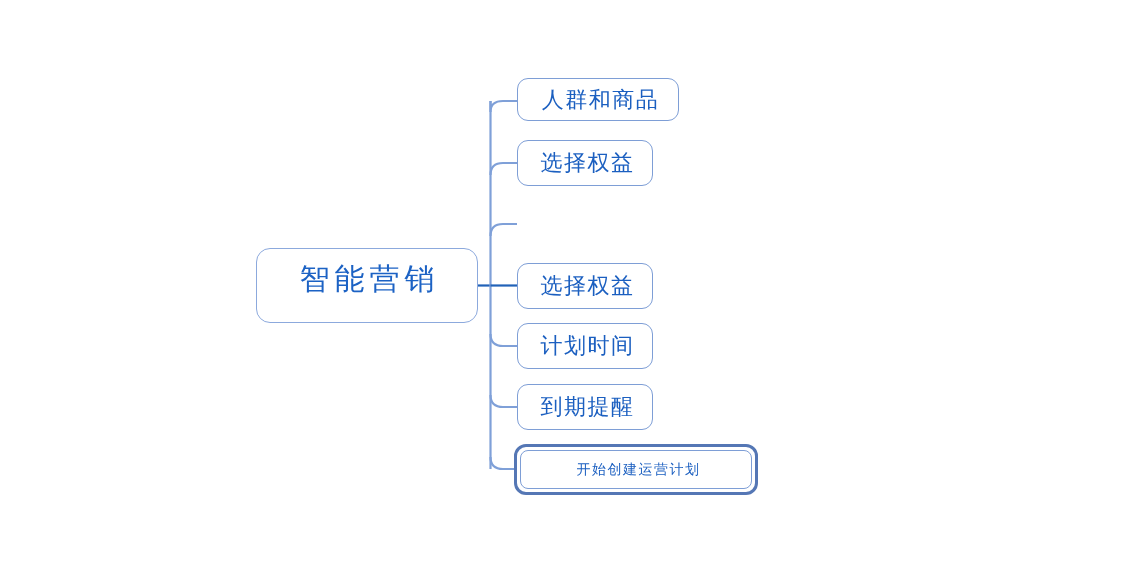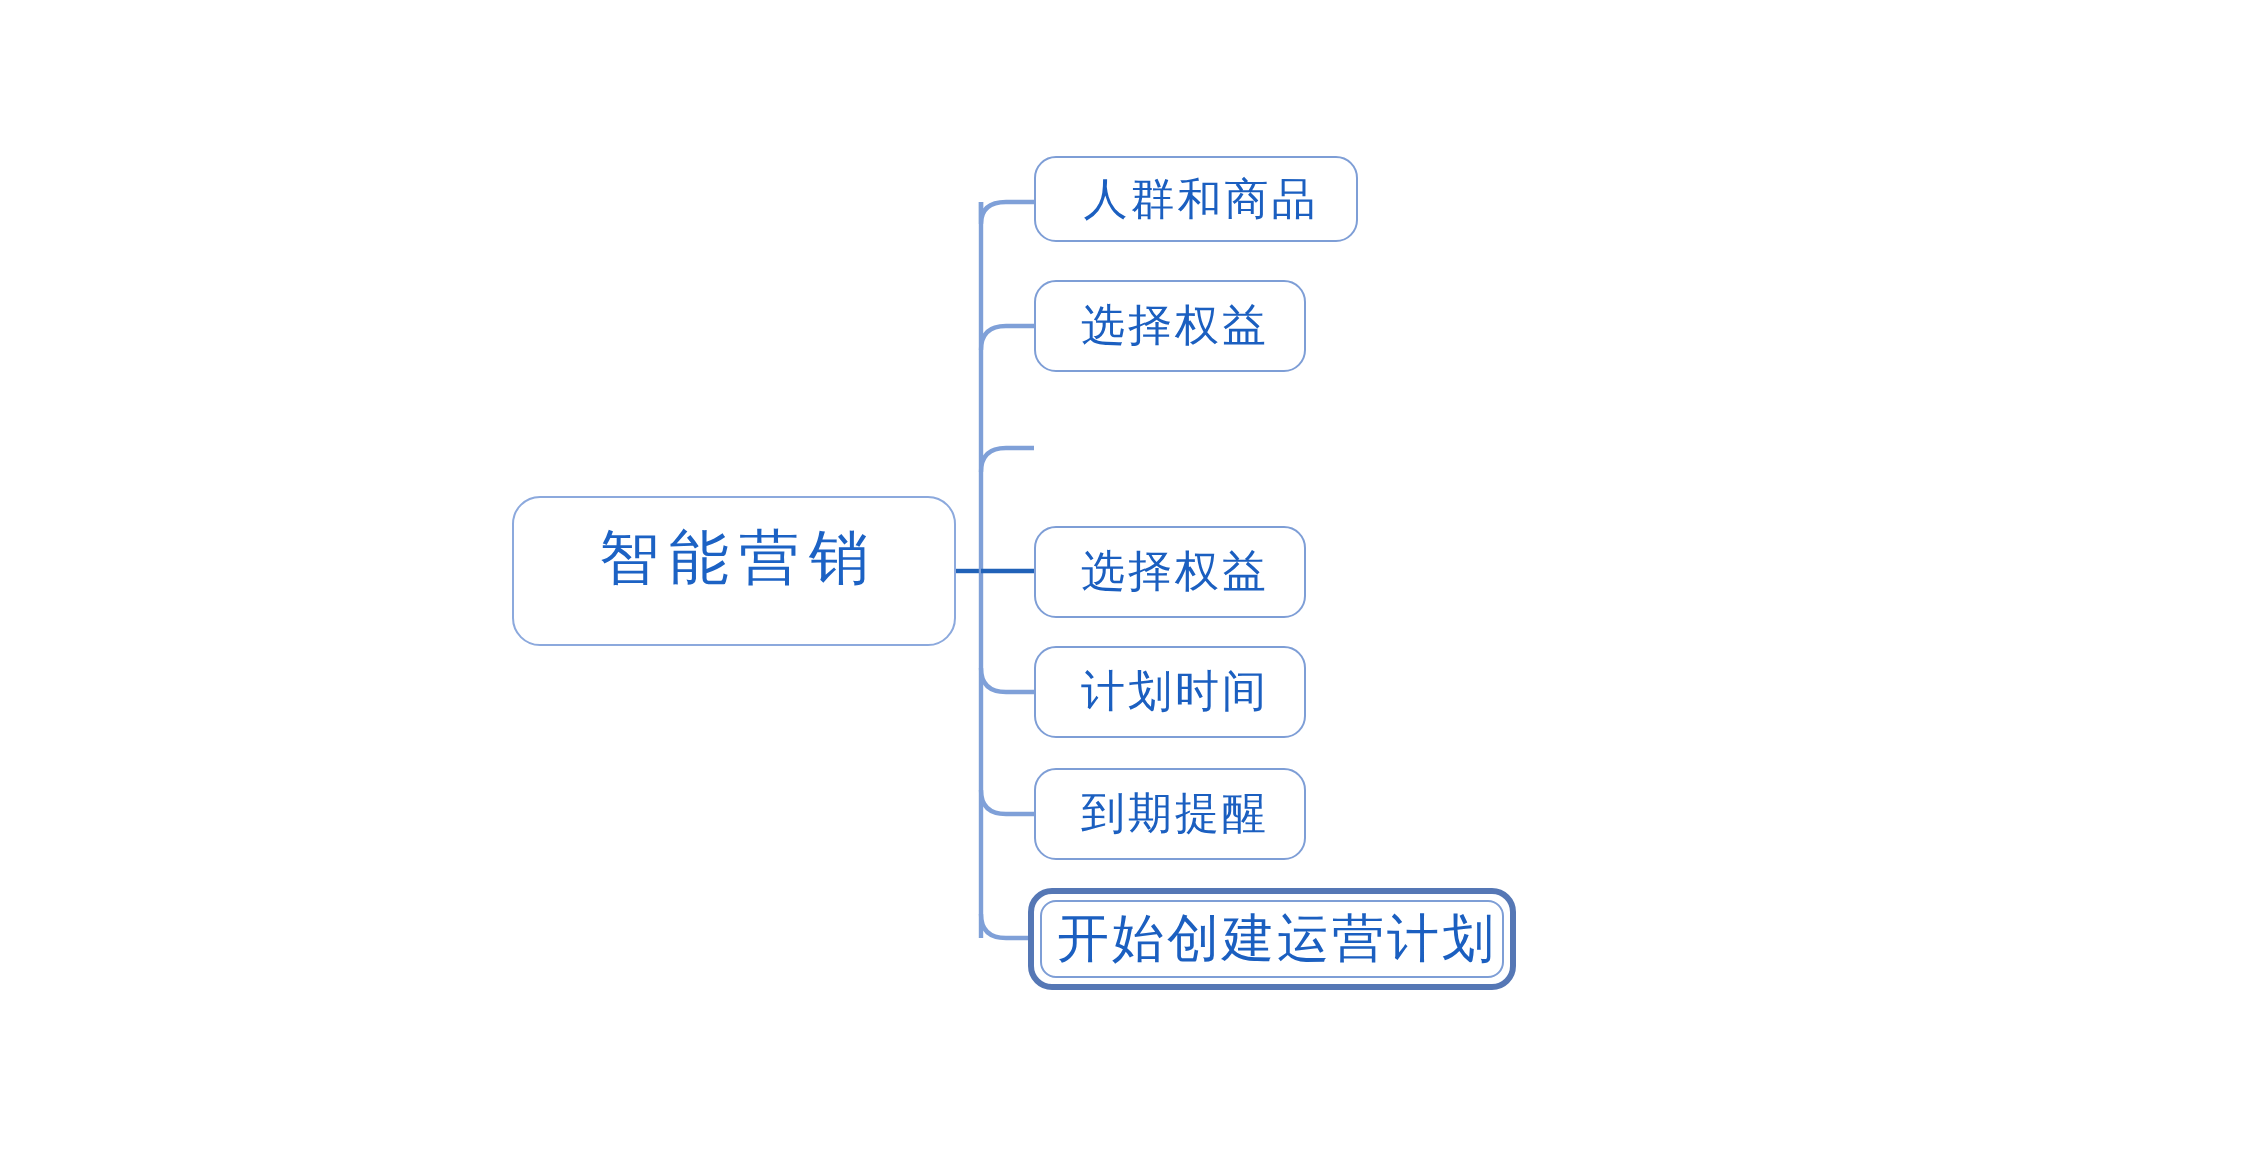--- a/index.html
+++ b/index.html
@@ -74,21 +74,21 @@
   }
   .node-selected .node-inner {
     width: 100%;
     height: 100%;
     box-sizing: border-box;
     display: flex;
     align-items: center;
     justify-content: center;
     border: 1.4px solid #7e9ed6;
     border-radius: 8px;
-    font-size: 26px;
+    font-size: 14px;
     letter-spacing: 1.5px;
     color: #1b5fc0;
     padding: 0 6px 0 11px;
     white-space: nowrap;
   }
 </style>
 </head>
 <body>
 
 <div id="mindmap-canvas">

